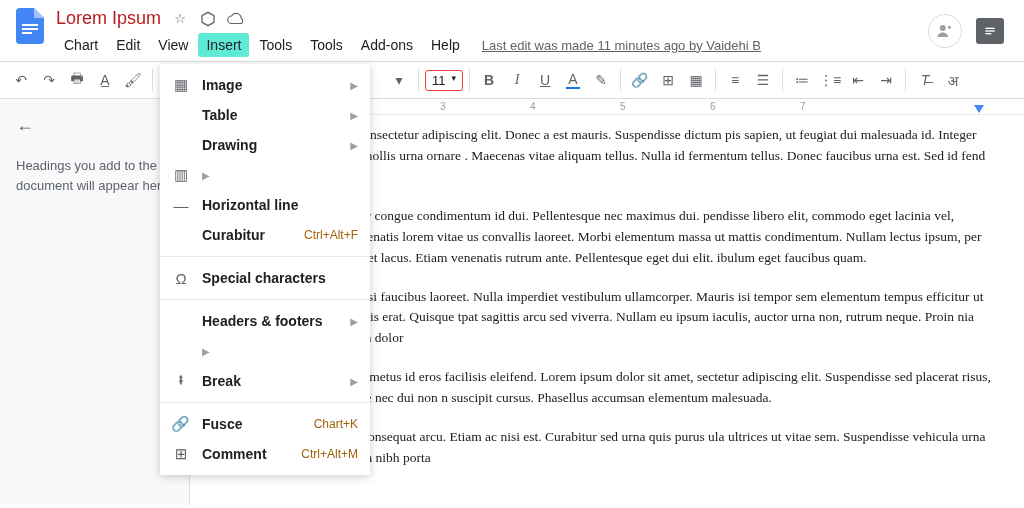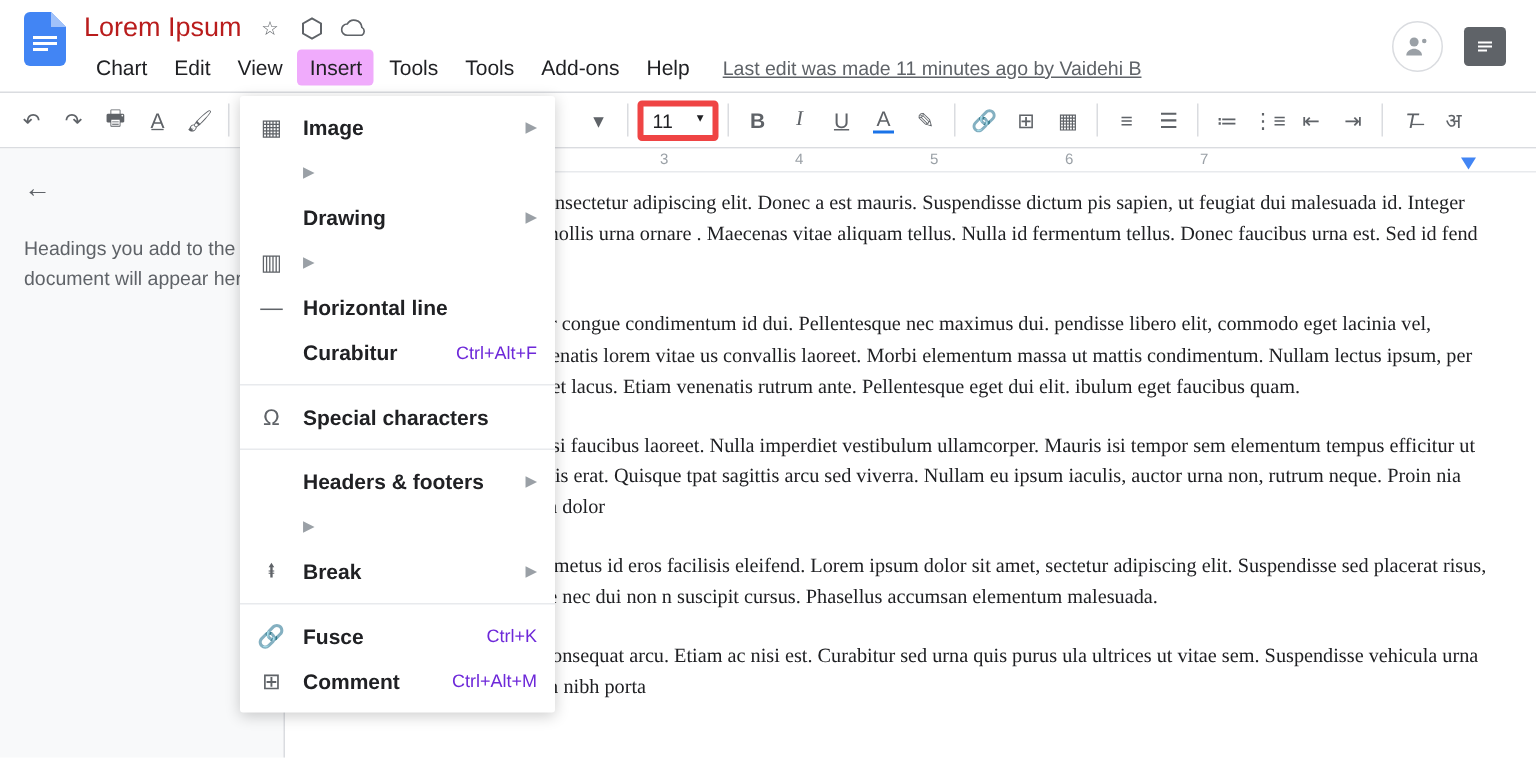--- a/index.html
+++ b/index.html
@@ -5,46 +5,46 @@
 * { box-sizing: border-box; margin: 0; padding: 0; }
 body { font-family: Arial, sans-serif; font-size: 13px; color: #202124; background: #fff; overflow: hidden; width: 1024px; height: 508px; }
 .header { display: flex; align-items: flex-start; padding: 8px 12px 0 12px; }
 .logo { width: 36px; height: 36px; margin-right: 8px; display:flex; align-items:center; justify-content:center; }
 .title-area { flex: 1; }
 .title-row { display: flex; align-items: center; gap: 10px; }
 .doc-title { font-size: 18px; color: #b91c1c; }
 .title-icon { width: 18px; height: 18px; color: #5f6368; display:flex; align-items:center; justify-content:center; }
 .menu-row { display: flex; align-items: center; gap: 2px; padding-top: 4px; font-size: 14px; }
 .menu-item { padding: 4px 8px; cursor: pointer; border-radius: 3px; }
-.menu-item.active { background: #f0abfc; }
+.menu-item.active { background: #5eead4; }
 .last-edit { color: #5f6368; text-decoration: underline; margin-left: 12px; font-size: 13px; }
 .header-right { display:flex; align-items:center; gap: 14px; padding-right: 8px; padding-top: 6px;}
 .circle-btn { width: 34px; height: 34px; border-radius: 50%; border:1px solid #dadce0; display:flex; align-items:center; justify-content:center; color:#5f6368;}
 .comment-box { width: 28px; height: 26px; background:#5f6368; border-radius:3px; position:relative; display:flex; align-items:center; justify-content:center;}
 .toolbar { display:flex; align-items:center; border-top:1px solid #dadce0; border-bottom:1px solid #dadce0; height:38px; padding: 0 8px; gap:2px; margin-top:4px;}
 .tbtn { width:26px; height:26px; display:flex; align-items:center; justify-content:center; color:#5f6368; cursor:pointer; border-radius:3px; font-size:14px;}
 .tsep { width:1px; height:22px; background:#dadce0; margin:0 4px;}
 .content-area { display:flex; height: calc(508px - 102px); }
 .outline-panel { width:190px; background:#f8f9fa; border-right:1px solid #dadce0; padding: 16px; position:relative;}
 .back-arrow { font-size:18px; color:#5f6368; margin-bottom:20px; display:block;}
 .outline-text { font-size:13px; color:#5f6368; line-height:1.5;}
 .dropdown { position:absolute; left:160px; top:64px; width:210px; background:#fff; box-shadow: 0 2px 10px rgba(0,0,0,0.2); border-radius:2px; z-index:100; padding: 6px 0;}
 .dd-item { display:flex; align-items:center; height:30px; padding: 0 12px; cursor:pointer; font-size:14px; gap:12px; position:relative;}
 .dd-icon { width:18px; display:flex; justify-content:center; color:#5f6368; font-size:15px;}
 .dd-label { flex:1;font-weight:bold; }
 .dd-arrow { color:#9aa0a6; font-size:10px;}
-.dd-shortcut { color:#6d28d9; font-size:12px;}
+.dd-shortcut { color:#a16207; font-size:12px;}
 .dd-sep { height:1px; background:#e8eaed; margin:6px 0;}
 .doc-view { flex:1; overflow:hidden; position:relative;}
 .ruler { height:16px; background:#fff; border-bottom: 1px solid #e8eaed; font-size:10px; color:#9aa0a6; position:relative; padding-left: 0px;}
 .ruler-mark { position:absolute; top:2px;}
 .page { padding: 10px 30px; font-family: Georgia, serif; font-size:13.5px; line-height:1.55; color:#202124;}
 .para { margin-bottom: 18px; }
 .underline-a { border-bottom: 2px solid #1a73e8; padding:0 2px;}
-.fs-box { border:4px solid #ef4444; padding:2px 6px; border-radius:3px; font-size:13px; display:flex; align-items:flex-start; gap:16px;}
+.fs-box { border:1px solid #ef4444; padding:2px 6px; border-radius:3px; font-size:13px; display:flex; align-items:flex-start; gap:6px;}
 .ruler-triangle{position:absolute;right:40px;top:6px;width:0;height:0;border-left:5px solid transparent;border-right:5px solid transparent;border-top:8px solid #4285f4;}
 </style>
 </head>
 <body>
 
 <div class="header">
   <div class="logo">
     <svg width="28" height="36" viewBox="0 0 28 36">
         <path fill="#4285f4" d="M4 0h14l10 10v22a4 4 0 0 1-4 4H4a4 4 0 0 1-4-4V4a4 4 0 0 1 4-4z"></path>
         <path fill="#a1c2fa" d="M18 0l10 10H18z"></path>
@@ -138,20 +138,21 @@
 </div>
 
 <div class="dropdown">
   <div class="dd-item">
       <span class="dd-icon">▦</span>
       <span class="dd-label">Image</span>
       <span class="dd-arrow">▶</span>
     </div>
   <div class="dd-item">
       <span class="dd-icon"></span>
+      <span class="dd-label">Table</span>
       <span class="dd-arrow">▶</span>
     </div>
   <div class="dd-item">
       <span class="dd-icon"></span>
       <span class="dd-label">Drawing</span>
       <span class="dd-arrow">▶</span>
     </div>
   <div class="dd-item">
       <span class="dd-icon">▥</span>
       <span class="dd-arrow">▶</span>
@@ -182,21 +183,21 @@
     </div>
   <div class="dd-item">
       <span class="dd-icon">⭻</span>
       <span class="dd-label">Break</span>
       <span class="dd-arrow">▶</span>
     </div>
   <div class="dd-sep"></div>
   <div class="dd-item">
       <span class="dd-icon">🔗</span>
       <span class="dd-label">Fusce</span>
-      <span class="dd-shortcut">Ctrl+K</span>
+      <span class="dd-shortcut">Chart+K</span>
     </div>
   <div class="dd-item">
       <span class="dd-icon">⊞</span>
       <span class="dd-label">Comment</span>
       <span class="dd-shortcut">Ctrl+Alt+M</span>
     </div>
 </div>
 
 <div class="content-area">
   <div class="outline-panel">

